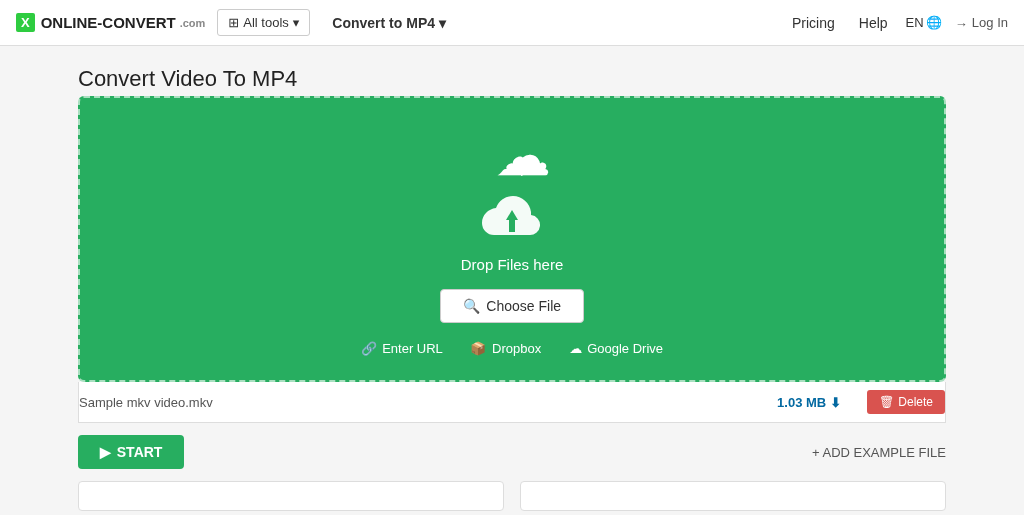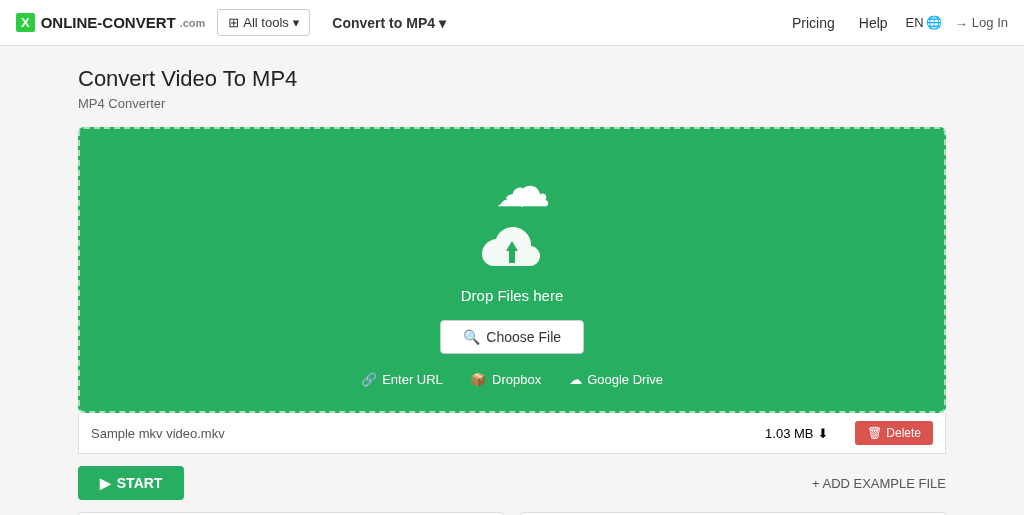--- a/index.html
+++ b/index.html
@@ -160,36 +160,37 @@
       text-decoration: none;
     }
 
     
     .file-row {
       display: flex;
       align-items: center;
       background: #fff;
       border: 1px solid #ddd;
       border-top: none;
-      padding: 8px 12px;
+      padding: 8px 0;
       gap: 10px;
       justify-content: space-between;
     }
     .file-name {
       flex: 1;
       font-size: 13px;
       color: #555;
     }
     .file-size {
       font-size: 13px;
-      color: #000000;
+      color: #0369a1;
       display: flex;
       align-items: center;
       gap: 4px;
       min-width: 80px;
+      font-weight: bold;
     }
     .delete-btn {
       background: #d9534f;
       color: #fff;
       border: none;
       border-radius: 3px;
       padding: 5px 12px;
       font-size: 12px;
       cursor: pointer;
       display: flex;
@@ -278,21 +279,20 @@
     <span>🌐</span>
   </div>
   <a class="nav-login" href="#">
     <span>→</span>
     <span>Log In</span>
   </a>
 </nav>
 
 <div class="main-content">
   <h1 class="page-title">Convert Video To MP4</h1>
-  <p class="page-subtitle">MP4 Converter</p>
 
   <div class="dropzone">
     <span class="cloud-icon">☁<span style="position:relative;display:inline-block;margin-left:-36px;margin-bottom:-6px;font-size:28px;color:#fff;">↑</span></span>
     <div style="margin-bottom:4px;">
       <svg width="70" height="55" viewBox="0 0 70 55" style="margin-bottom:4px;">
         <path d="M54 22c-1-9-9-16-18-16a18 18 0 0 0-17 12C11 19 5 25 5 33a12 12 0 0 0 12 12h35a10 10 0 0 0 2-20z" fill="white" opacity="0.95"></path>
         <polygon points="35,20 41,30 38,30 38,42 32,42 32,30 29,30" fill="#27ae60"></polygon>
       </svg>
     </div>
     <div class="drop-text">Drop Files here</div>

